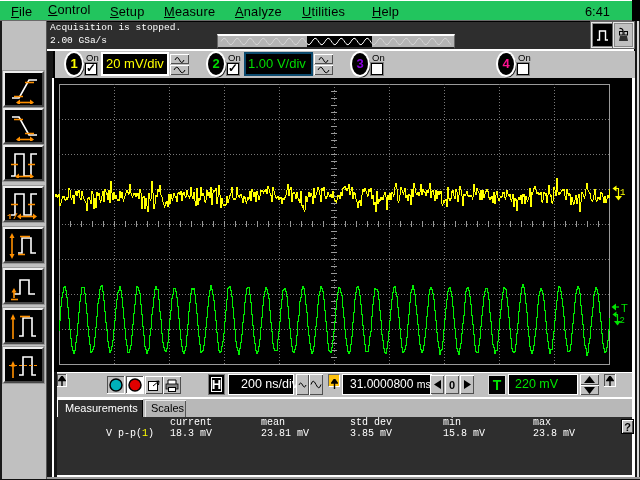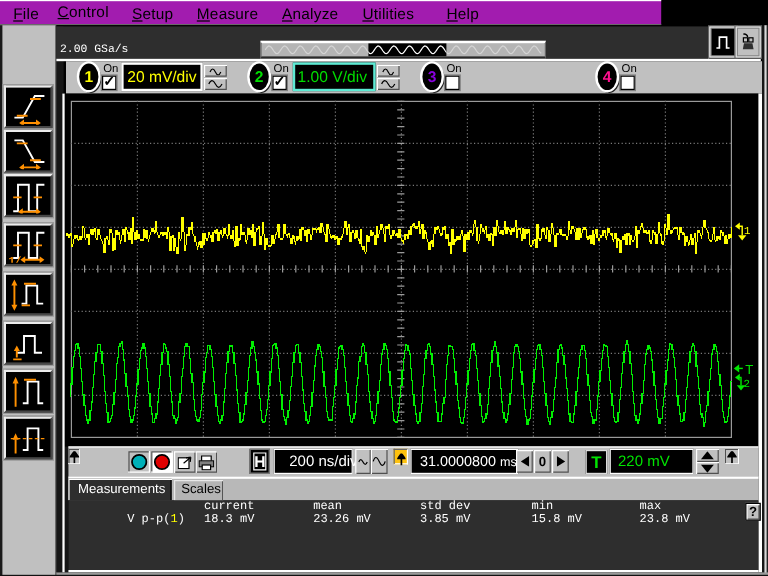--- a/index.html
+++ b/index.html
@@ -22,21 +22,21 @@
 .onlab{position:absolute;top:52px;font-size:9.5px;color:#000}
 .cbx{position:absolute;top:63px;width:12px;height:12px;background:#fff;
  border:1px solid #000;box-shadow:0 0 0 1px #808080;font-size:12px;line-height:11px;
  text-align:center;font-weight:bold;color:#000}
 .ck{position:relative;top:-1px}
 .chell{position:absolute;top:53px;width:16px;height:22px;background:#000;
  border-radius:50%;text-align:center;font-size:13px;
  font-weight:bold;line-height:21px;box-shadow:0 0 0 2px #fff,1.5px 1.5px 0 1px #222}
 </style></head><body>
 
-<div class="abs" style="left:0;top:0;width:551px;height:21px;background:#a21caf;
+<div class="abs" style="left:0;top:0;width:632px;height:21px;background:#22c55e;
  border-top:1px solid #fff;border-bottom:1px solid #6a6a6a">
  <div class="abs" style="left:11px;top:3px;font-size:12.8px;letter-spacing:0.2px"><u>F</u>ile</div>
  <div class="abs" style="left:48px;top:1px;font-size:12.8px;letter-spacing:0.2px"><u>C</u>ontrol</div>
  <div class="abs" style="left:110px;top:3px;font-size:12.8px;letter-spacing:0.2px"><u>S</u>etup</div>
  <div class="abs" style="left:164px;top:3px;font-size:12.8px;letter-spacing:0.2px"><u>M</u>easure</div>
  <div class="abs" style="left:235px;top:3px;font-size:12.8px;letter-spacing:0.2px"><u>A</u>nalyze</div>
  <div class="abs" style="left:302px;top:3px;font-size:12.8px;letter-spacing:0.2px"><u>U</u>tilities</div>
  <div class="abs" style="left:372px;top:3px;font-size:12.8px;letter-spacing:0.2px"><u>H</u>elp</div>
  <div class="abs" style="left:585px;top:3px;font-size:12.8px">6:41 PM</div>
 </div>
@@ -116,20 +116,21 @@
       </svg>
     </div>
   </div>
 
 <div class="abs" style="left:47px;top:21px;width:6px;height:456px;background:#161616"></div>
 <div class="abs" style="left:52px;top:78px;width:2px;height:399px;background:#fff"></div>
 <div class="abs" style="left:54px;top:372px;width:3px;height:105px;background:#161616"></div>
 
 <div class="abs" style="left:47px;top:21px;width:593px;height:1px;background:#000"></div>
 <div class="abs" style="left:47px;top:22px;width:543px;height:27px;background:#2e2e2e">
+ <div class="abs mono" style="left:3px;top:0px;font-size:9.5px;color:#fff">Acquisition is stopped.</div>
  <div class="abs mono" style="left:3px;top:13px;font-size:9.5px;color:#fff">2.00 GSa/s</div>
 </div>
 <div class="abs" style="left:217px;top:34px;width:238px;height:15px;background:#b4b4b4;
  border-top:2px solid #fff;border-bottom:2px solid #2a2a2a;
  border-left:1px solid #666;border-right:1px solid #666">
  <svg class="abs" style="left:0;top:0" width="236" height="11">
   <defs>
         <clipPath id="pvc">
           <rect x="89" y="0" width="65" height="11"></rect>
         </clipPath>
@@ -172,21 +173,21 @@
     </svg>
   </div>
 <div class="gbtn" style="left:170px;top:65px;width:19px;height:10px">
     <svg width="13" height="8" viewBox="0 0 13 8">
       <path d="M1 4q2.7-5.5 5.5 0t5.5 0" stroke="#000" fill="none"></path>
     </svg>
   </div>
 <div class="chell" style="left:208px;color:#00dd00">2</div>
 <div class="onlab" style="left:228px">On</div>
 <div class="cbx" style="left:227px"><span class="ck">✓</span></div>
-<div class="fld" style="left:244px;top:52px;width:69px;height:24px;border:2px solid #5eead4;color:#00dd00;font-size:13px;line-height:19px;padding-left:2px">1.00 V/div</div>
+<div class="fld" style="left:244px;top:52px;width:69px;height:24px;border:2px solid #0c4a6e;color:#00dd00;font-size:13px;line-height:19px;padding-left:2px">1.00 V/div</div>
 <div class="gbtn" style="left:314px;top:54px;width:19px;height:10px">
     <svg width="11" height="7" viewBox="0 0 11 7">
       <path d="M1 4q2.2-5 4.5 0t4.5 0" stroke="#000" fill="none"></path>
     </svg>
   </div>
 <div class="gbtn" style="left:314px;top:65px;width:19px;height:10px">
     <svg width="13" height="8" viewBox="0 0 13 8">
       <path d="M1 4q2.7-5.5 5.5 0t5.5 0" stroke="#000" fill="none"></path>
     </svg>
   </div>
@@ -334,21 +335,21 @@
 <div class="abs" style="left:57px;top:417px;width:575px;height:58px;background:#2e2e2e">
  <div class="abs mono" style="left:49px;top:11px;font-size:10px;color:#fff">V p-p(<span style="color:#ffff00">1</span>)</div>
  <div class="abs mono" style="left:113px;top:0;font-size:10px;color:#fff"> </div>
  <div class="abs mono" style="left:113px;top:1px;font-size:10px;color:#fff;width:460px">
  </div>
  <div class="abs mono" style="left:113px;top:1px;font-size:10px;color:#fff">
  </div>
  <div class="abs mono" style="left:113px;top:0;font-size:10px;color:#fff">current</div>
     <div class="abs mono" style="left:113px;top:11px;font-size:10px;color:#fff">18.3 mV</div>
     <div class="abs mono" style="left:204px;top:0;font-size:10px;color:#fff">mean</div>
-    <div class="abs mono" style="left:204px;top:11px;font-size:10px;color:#fff">23.26 mV</div>
+    <div class="abs mono" style="left:204px;top:11px;font-size:10px;color:#fff">23.81 mV</div>
     <div class="abs mono" style="left:293px;top:0;font-size:10px;color:#fff">std dev</div>
     <div class="abs mono" style="left:293px;top:11px;font-size:10px;color:#fff">3.85 mV</div>
     <div class="abs mono" style="left:386px;top:0;font-size:10px;color:#fff">min</div>
     <div class="abs mono" style="left:386px;top:11px;font-size:10px;color:#fff">15.8 mV</div>
     <div class="abs mono" style="left:476px;top:0;font-size:10px;color:#fff">max</div>
     <div class="abs mono" style="left:476px;top:11px;font-size:10px;color:#fff">23.8 mV</div>
  <div class="gbtn" style="left:564px;top:2px;width:13px;height:15px;font-size:11px;font-weight:bold;border:1px solid #000">?</div>
 </div>
 <div class="abs" style="left:57px;top:475px;width:575px;height:2px;background:#fff"></div>
 <div class="abs" style="left:47px;top:477px;width:593px;height:3px;background:#9a9a9a"></div>

